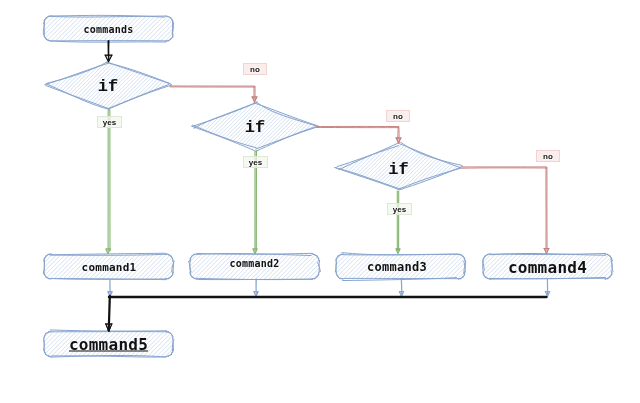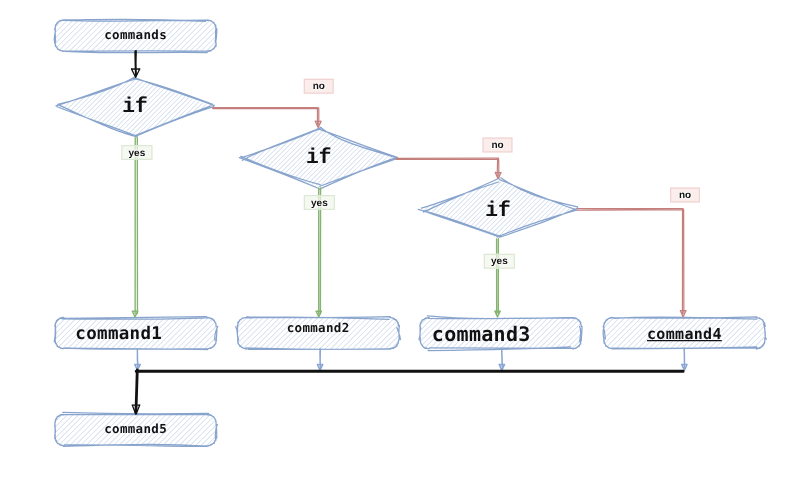--- a/index.html
+++ b/index.html
@@ -109,25 +109,25 @@
         <path class="edge-line" fill="none" stroke-linecap="round" d="M109.81 295.89 C109.34 309.54 109.07 322.89 108.64 330.08 M109.86 296.00 C109.48 308.98 109.06 321.90 108.75 330.05" stroke="#111111" stroke-width="2.2"></path>
         <path class="arrowhead" stroke-linejoin="round" stroke-linecap="round" d="M105.78 324.06 C106.51 325.80 107.22 327.71 108.75 331.55 M105.77 323.99 C106.58 325.84 107.29 327.73 108.80 331.48 M111.81 323.95 C110.83 326.37 109.94 328.79 108.80 331.46 M111.79 323.98 C111.11 325.70 110.45 327.41 108.78 331.51 M105.86 324.05 C107.93 324.01 109.95 323.95 111.83 324.05 M105.79 324.01 C107.08 324.00 108.44 324.00 111.77 324.00" stroke="#111111" fill="#111111" stroke-width="1"></path>
       </g>
     </g>
   </svg>
   <div id="labels">
     <div class="node-label box" style="left: 108.5px; top: 28.5px; font-size: 10px;">commands</div>
     <div class="node-label diamond" style="left: 108px; top: 86px; font-size: 17px;">if</div>
     <div class="node-label diamond" style="left: 255px; top: 127px; font-size: 17px;">if</div>
     <div class="node-label diamond" style="left: 398.5px; top: 168.8px; font-size: 17px;">if</div>
-    <div class="node-label box" style="left: 95px; top: 266.5px; font-size: 14px;">command1</div>
+    <div class="node-label box" style="left: 109px; top: 266.5px; font-size: 11px;">command1</div>
     <div class="node-label box" style="left: 254.5px; top: 263px; font-size: 10px;">command2</div>
-    <div class="node-label box" style="left: 385px; top: 266.5px; font-size: 16px;">command3</div>
-    <div class="node-label box" style="left: 547.5px; top: 266.5px; font-size: 12px; text-decoration: underline;">command4</div>
-    <div class="node-label box" style="left: 108.5px; top: 344px; font-size: 10px;">command5</div>
+    <div class="node-label box" style="left: 397px; top: 266.5px; font-size: 12px;">command3</div>
+    <div class="node-label box" style="left: 547.5px; top: 266.5px; font-size: 16px;">command4</div>
+    <div class="node-label box" style="left: 108.5px; top: 344px; font-size: 16px; text-decoration: underline;">command5</div>
     <div class="edge-label-box yes" style="left: 97px; top: 116px; width: 25px; height: 12px;"></div>
     <div class="edge-label-text" style="left: 109.5px; top: 122px;">yes</div>
     <div class="edge-label-box no" style="left: 243px; top: 63px; width: 24px; height: 12px;"></div>
     <div class="edge-label-text" style="left: 255px; top: 69px;">no</div>
     <div class="edge-label-box yes" style="left: 243px; top: 156px; width: 25px; height: 12px;"></div>
     <div class="edge-label-text" style="left: 255.5px; top: 162px;">yes</div>
     <div class="edge-label-box no" style="left: 386px; top: 110px; width: 24px; height: 12px;"></div>
     <div class="edge-label-text" style="left: 398px; top: 116px;">no</div>
     <div class="edge-label-box yes" style="left: 387px; top: 203px; width: 25px; height: 12px;"></div>
     <div class="edge-label-text" style="left: 399.5px; top: 209px;">yes</div>

